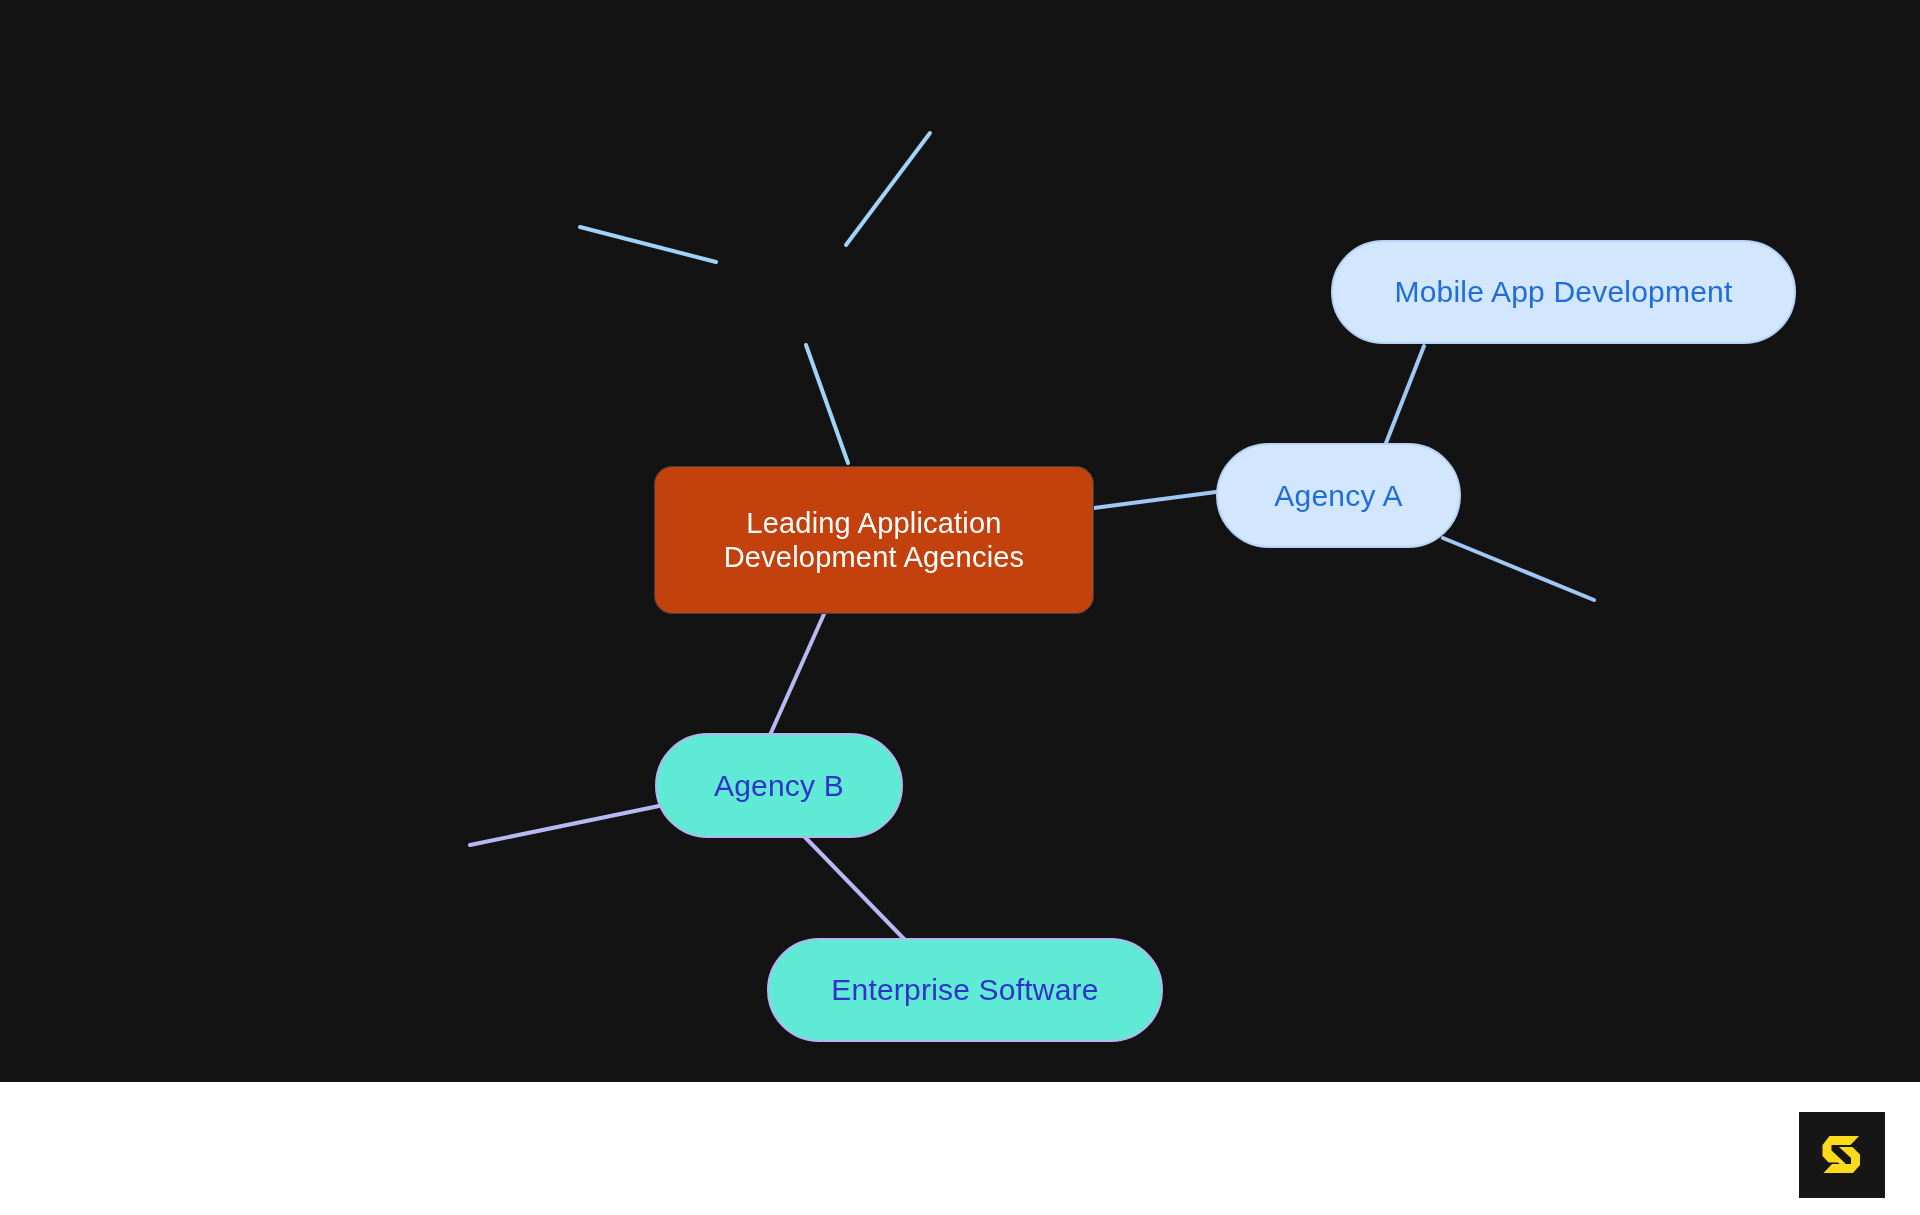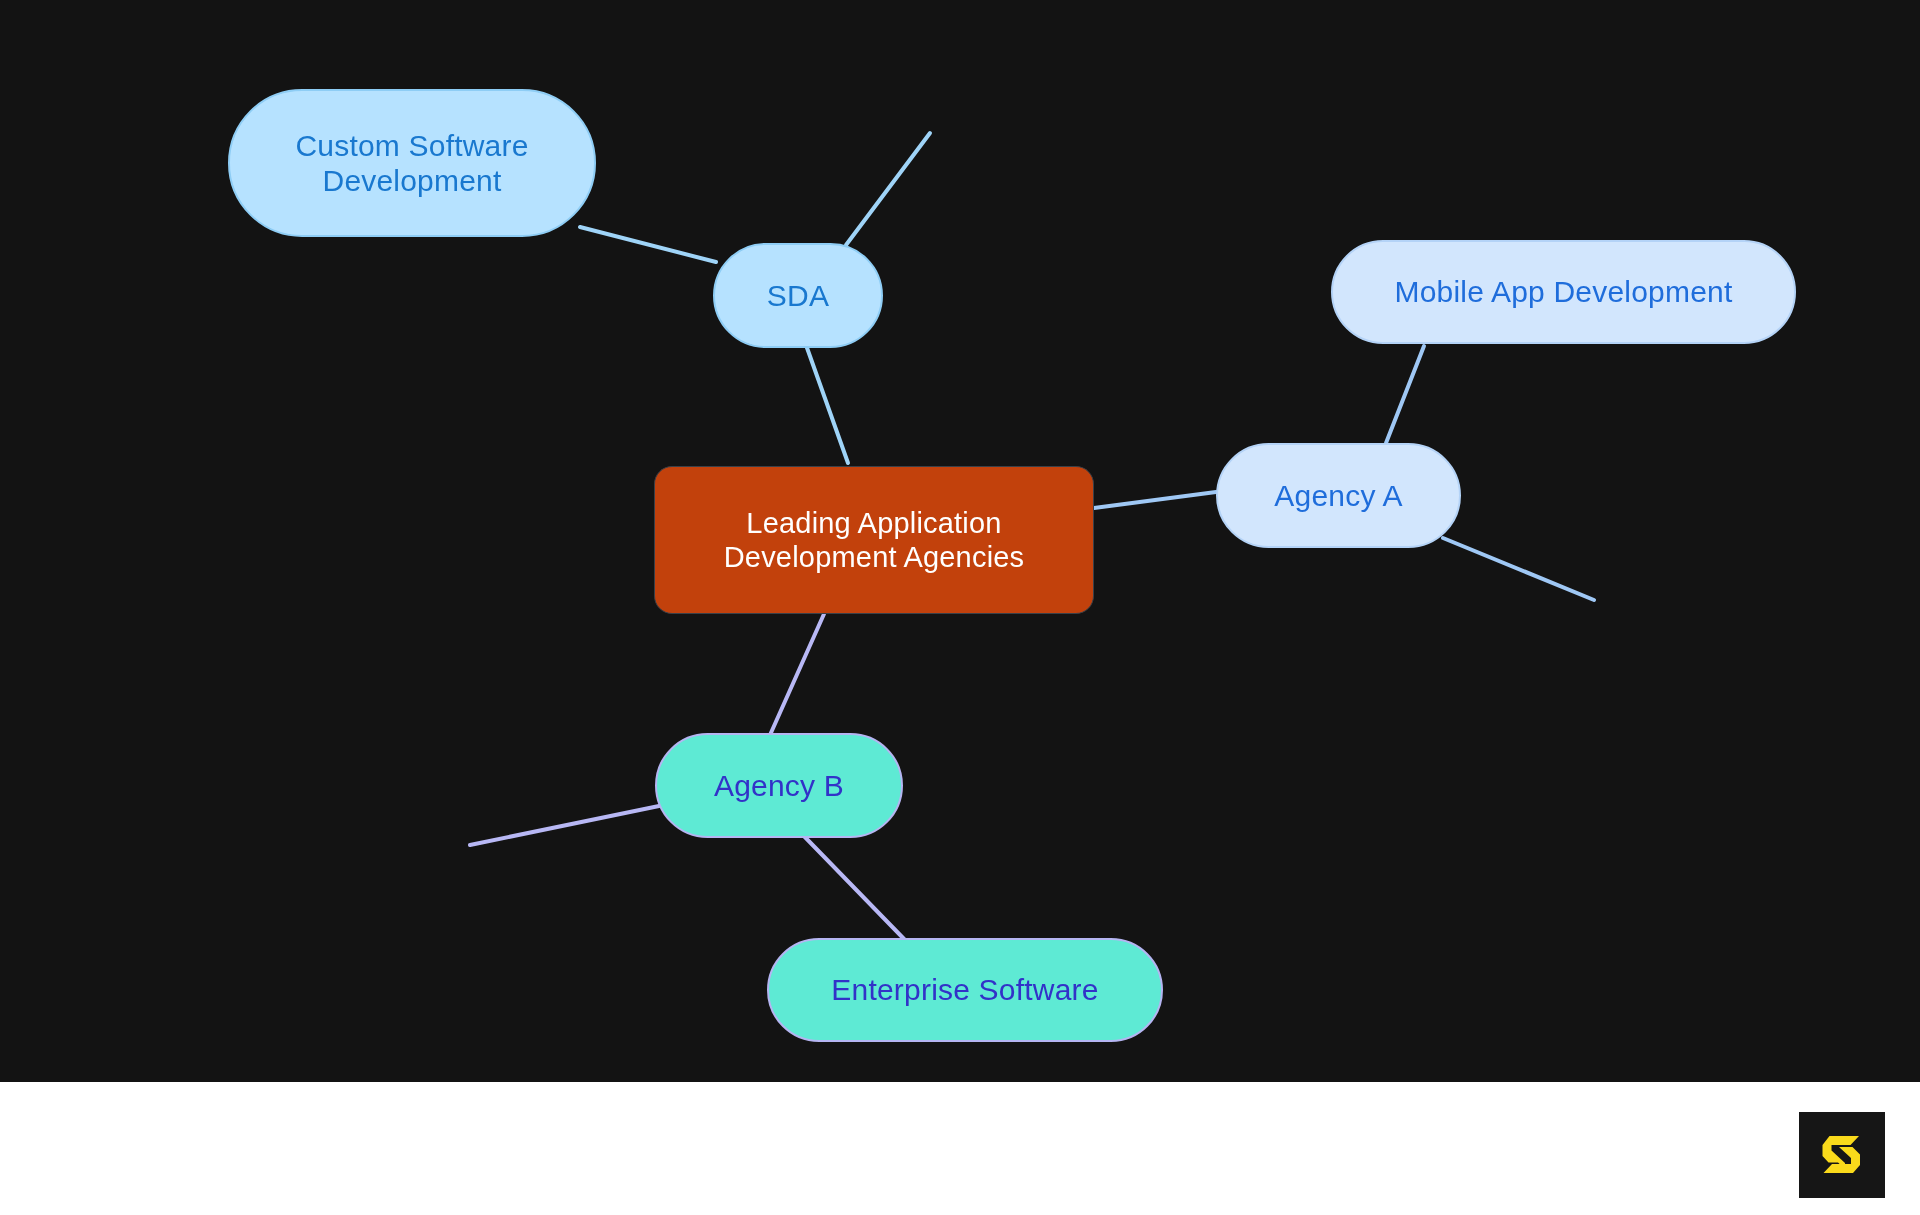--- a/index.html
+++ b/index.html
@@ -126,25 +126,22 @@
 
       <line x1="1443" y1="538" x2="1594" y2="600" stroke="#9fc8f5" stroke-width="4" stroke-linecap="round"></line>
 
       <line x1="824" y1="614" x2="770" y2="735" stroke="#b8b8f5" stroke-width="4" stroke-linecap="round"></line>
 
       <line x1="659" y1="806" x2="470" y2="845" stroke="#b8b8f5" stroke-width="4" stroke-linecap="round"></line>
 
       <line x1="800" y1="832" x2="905" y2="940" stroke="#b8b8f5" stroke-width="4" stroke-linecap="round"></line>
     </svg>
 
-    <div class="node blue-a" style="left:228px; top:89px; width:368px; height:148px;">Custom Software
-Development</div>
 
 
-    <div class="node blue-a" style="left:713px; top:243px; width:170px; height:105px;">SDA</div>
 
     <div class="node blue-b" style="left:1331px; top:240px; width:465px; height:104px;">Mobile App Development</div>
 
     <div class="node blue-b" style="left:1216px; top:443px; width:245px; height:105px;">Agency A</div>
 
 
     <div class="node root" style="left:654px; top:466px; width:440px; height:148px;">Leading Application
 Development Agencies</div>
 
     <div class="node purple" style="left:655px; top:733px; width:248px; height:105px;">Agency B</div>

